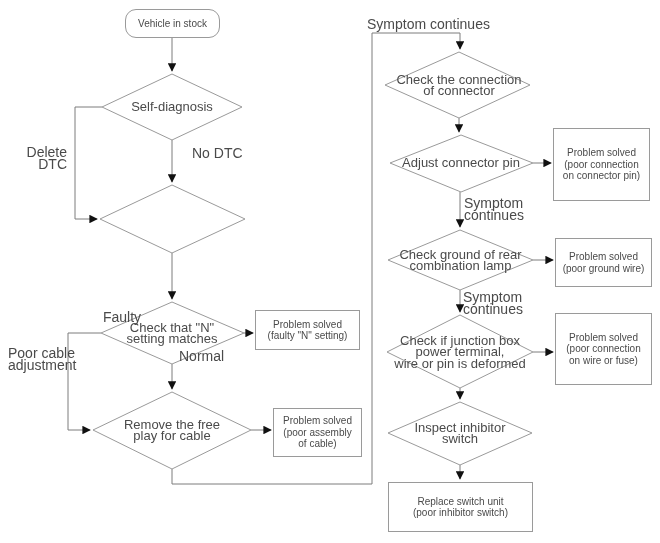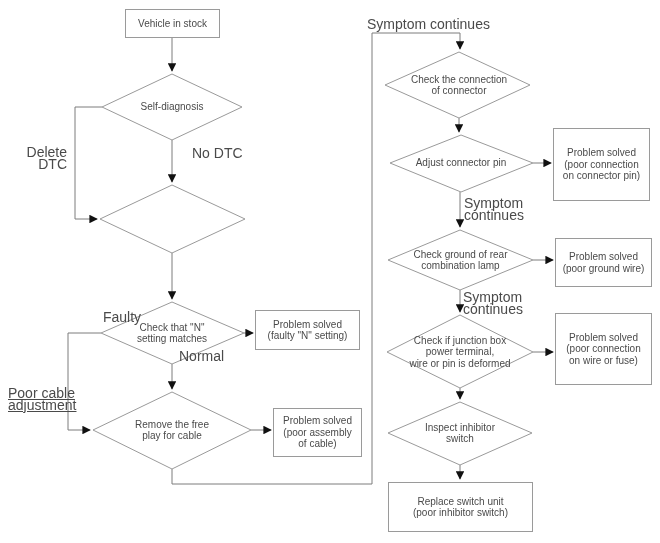--- a/index.html
+++ b/index.html
@@ -26,21 +26,21 @@
     text-align: center;
     color: #4a4a4a;
     font-size: 10px; line-height: 11.5px;
     white-space: pre-line;
   }
   .node-label {
     position: absolute;
     display: flex; align-items: center; justify-content: center;
     text-align: center;
     color: #4a4a4a;
-    font-size: 10px; line-height: 11.5px;
+    font-size: 13px; line-height: 11.5px;
     white-space: pre-line;
     pointer-events: none;
   }
   .edge-label {
     position: absolute;
     color: #4a4a4a;
     font-size: 14px; line-height: 11.5px;
     white-space: pre-line;
   }
   .edge-label.center { text-align: right; }
@@ -83,21 +83,21 @@
       <polygon points="172,302 244,333 172,364 101,333"></polygon>
       <polygon points="172,392 251,430 172,469 93,430"></polygon>
       <polygon points="459,52 530,85 459,118 385,85"></polygon>
       <polygon points="461,135 533,163 461,192 390,163"></polygon>
       <polygon points="460,230 533,260 460,290 388,260"></polygon>
       <polygon points="460,315 533,352 460,388 387,352"></polygon>
       <polygon points="460,402 532,433 460,465 388,433"></polygon>
     </g>
   </svg>
 
-  <div class="node-rect" style="left:125px; top:9px; width:95px; height:29px;">Vehicle in stock</div>
+  <div class="node-rect" style="left:125px; top:9px; width:95px; height:29px;border-radius:11px;">Vehicle in stock</div>
 
   <div class="node-rect" style="left:255px; top:310px; width:105px; height:40px;">Problem solved
 (faulty "N" setting)</div>
 
   <div class="node-rect" style="left:273px; top:408px; width:89px; height:49px;">Problem solved
 (poor assembly
 of cable)</div>
 
   <div class="node-rect" style="left:553px; top:128px; width:97px; height:73px;">Problem solved
 (poor connection
@@ -137,21 +137,21 @@
   <div class="node-label" style="left:390px; top:421px; width:140px; height:24px;">Inspect inhibitor
 switch</div>
 
   <div class="edge-label center" style="left:25px; top:147px; width:42px;">Delete
 DTC</div>
 
   <div class="edge-label" style="left:192px; top:148px;">No DTC</div>
 
   <div class="edge-label" style="left:71px; top:312px;margin-left:32px;">Faulty</div>
 
-  <div class="edge-label" style="left:8px; top:388px;text-decoration:underline;">Poor cable
+  <div class="edge-label" style="left:8px; top:348px;">Poor cable
 adjustment</div>
 
   <div class="edge-label" style="left:179px; top:351px;">Normal</div>
 
   <div class="edge-label" style="left:367px; top:19px;">Symptom continues</div>
 
   <div class="edge-label" style="left:464px; top:198px;">Symptom
 continues</div>
 
   <div class="edge-label" style="left:463px; top:292px;">Symptom

